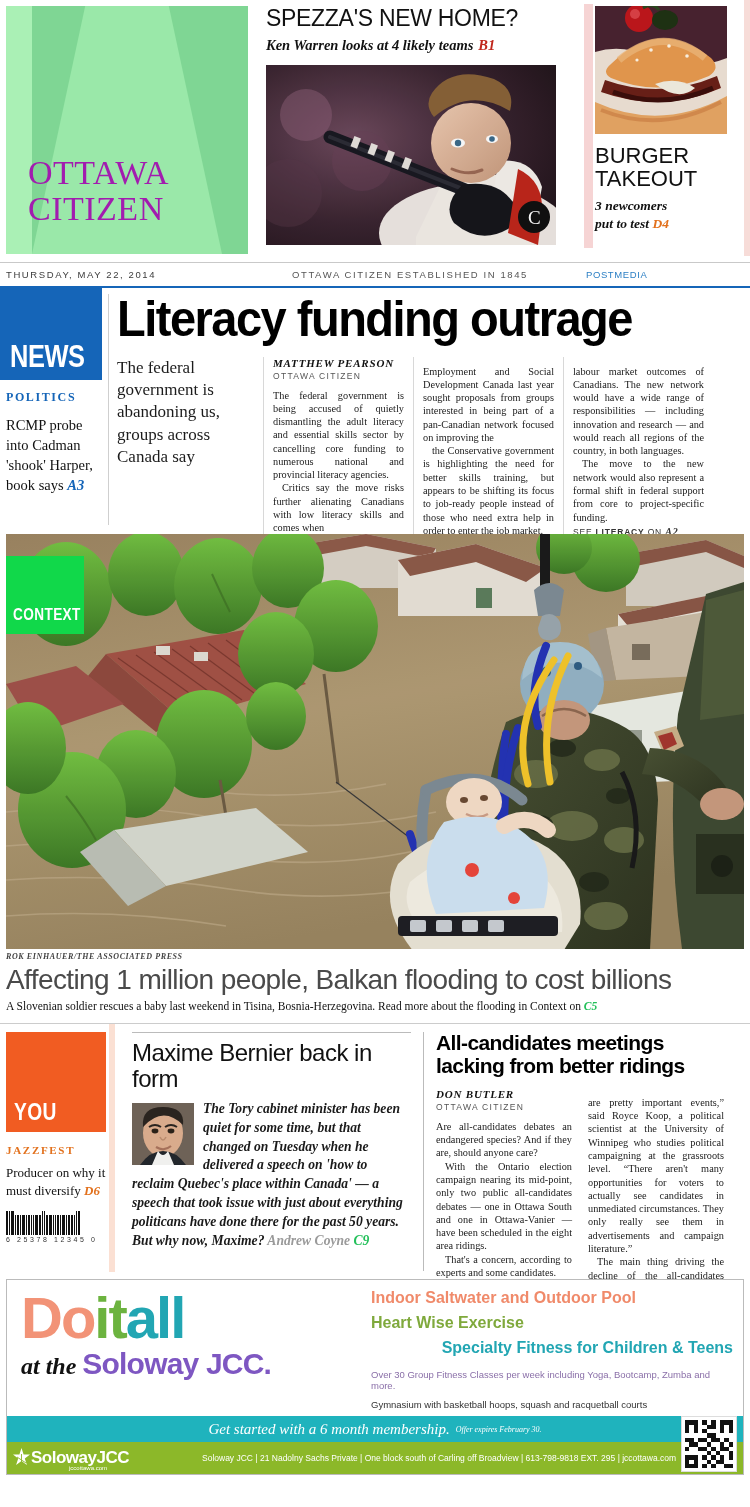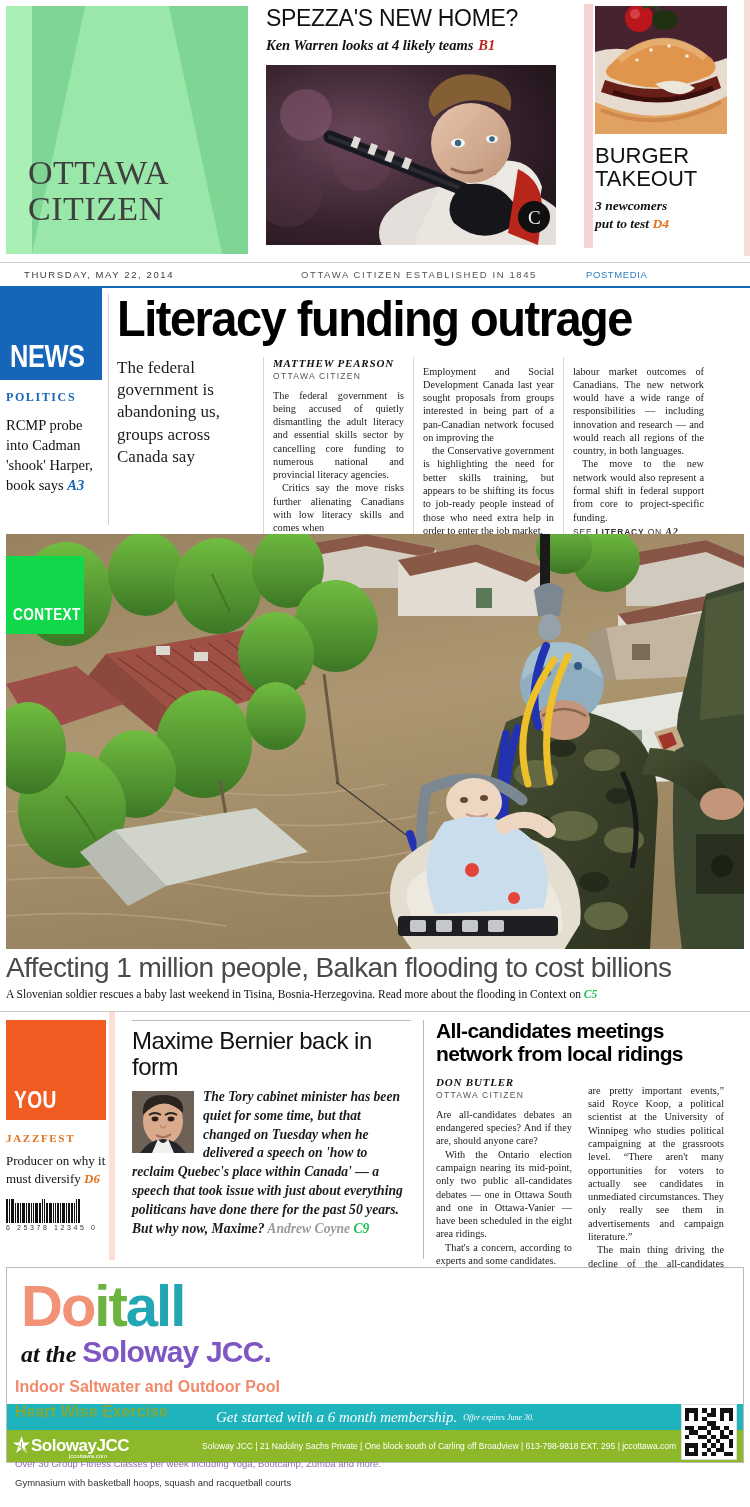--- a/index.html
+++ b/index.html
@@ -14,21 +14,21 @@
   
   .promo { position: relative; height: 262px; width: 750px; background: #fff; display: flex; }
 
   .logo-box { width: 242px; height: 248px; margin: 6px 0 0 6px; position: relative;
               background: #7fd694; overflow: hidden; }
   .logo-box .lt { position: absolute; left: 0; top: 0; width: 26px; height: 100%; background: #aaf0b5; }
   .logo-box .beam { position: absolute; left: 26px; top: 0; width: 190px; height: 100%;
                     background: #9ae8a9;
                     clip-path: polygon(28% 0%, 72% 0%, 100% 100%, 0% 100%); }
   .logo-box .wordmark { position: absolute; left: 22px; bottom: 26px; right: 8px;
-                        color: #404040; font-family: "Liberation Serif", serif;
+                        color: #a21caf; font-family: "Liberation Serif", serif;
                         font-size: 33px; line-height: 1.08; letter-spacing: 0.5px; margin-top: 26px; }
   .logo-box .wordmark span { display: block; }
   .logo-box .wordmark .l1 { font-size: 34px; }
   .logo-box .wordmark .l2 { font-size: 34px; }
 
   .promo-mid { width: 330px; padding: 6px 10px 0 18px; }
   .promo-mid .kicker { font-family: "Liberation Sans", sans-serif; font-weight: 400;
                        font-size: 23px; letter-spacing: -0.3px; color: #111; line-height: 1.05; }
   .promo-mid .sub { margin-top: 7px; font-family: "Liberation Serif", serif;
                     font-style: italic; font-weight: bold; font-size: 14.5px; color: #111; }
@@ -45,21 +45,21 @@
                          line-height: 1.04; color: #111; margin: 11px 0 0 2px; font-weight: 400; }
   .promo-right .bsub { font-family: "Liberation Serif", serif; font-style: italic; font-weight: bold;
                        font-size: 13.5px; line-height: 1.32; margin: 6px 0 0 2px; color: #111; }
   .promo-right .bsub .page-ref { color: #e2711d; }
   .promo-edge { position: absolute; right: 0; top: 0; width: 6px; height: 256px; background: #f7dcd8; }
 
   
   .dateline { height: 26px; border-top: 1px solid #c9c9c9; border-bottom: 2px solid #1565b8;
               display: flex; align-items: center; font-family: "Liberation Sans", sans-serif;
               font-size: 9.5px; letter-spacing: 1.6px; color: #3b3b3b; position: relative; }
-  .dateline .dl-left { padding-left: 6px; width: 250px; margin-left: 18px; }
+  .dateline .dl-left { padding-left: 6px; width: 250px; }
   .dateline .dl-center { flex: 1; text-align: center; color: #555; }
   .dateline .dl-right { width: 180px; text-align: left; color: #2b7fc4; font-weight: normal;
                         letter-spacing: 0.6px; font-size: 9.5px; padding-left: 16px; }
   .dl-underline { position: absolute; left: 0; bottom: -2px; width: 118px; height: 2px; background: #1565b8; }
 
   
   .lead { display: flex; height: 243px; }
   .lead-rail { width: 108px; position: relative; }
   .news-badge { width: 102px; height: 92px; background: #1565b8; position: relative; }
   .news-badge .txt { position: absolute; left: 10px; bottom: 5px; color: #fff;
@@ -143,21 +143,21 @@
 
   .col-right { width: 300px; padding-left: 12px; }
   .ac-head { font-family: "Liberation Sans", sans-serif; font-weight: bold; font-size: 21px;
              line-height: 1.06; color: #000; letter-spacing: -0.6px; }
   .ac-cols { display: flex; margin-top: 11px; }
   .ac-col { width: 144px; padding-right: 8px; }
   .ac-col + .ac-col { padding-right: 0; padding-left: 8px; }
 
   
   .ad { margin: 8px 6px 0 6px; border: 1px solid #bbb; height: 196px; position: relative; background: #fff; }
-  .ad-top { display: flex; height: 136px; flex-direction: column; }
+  .ad-top { display: flex; height: 136px; }
   .ad-left { width: 356px; padding: 10px 0 0 14px; position: relative; }
   .doitall { font-family: "Liberation Sans", sans-serif; font-weight: bold; font-size: 58px;
              line-height: 0.95; letter-spacing: -2px; }
   .doitall .w1 { color: #f29377; }
   .doitall .w2 { color: #6cb33f; }
   .doitall .w3 { color: #22a6b3; }
   .atthe { font-family: "Liberation Serif", serif; font-style: italic; font-weight: bold;
            font-size: 24px; color: #111; margin-top: 2px; }
   .atthe .sj { color: #7e57c2; font-family: "Liberation Sans", sans-serif; font-style: normal;
                font-weight: bold; font-size: 30px; letter-spacing: -0.8px; }
@@ -526,20 +526,21 @@
       <g fill="#c8ccd2">
         <rect x="404" y="386" width="16" height="12" rx="2"></rect>
         <rect x="430" y="386" width="16" height="12" rx="2"></rect>
         <rect x="456" y="386" width="16" height="12" rx="2"></rect>
         <rect x="482" y="386" width="16" height="12" rx="2"></rect>
       </g>
       <rect width="738" height="415" fill="#000" opacity="0.02"></rect>
     </svg>
   </div>
 
+  <div class="photo-credit">ROK EINHAUER/THE ASSOCIATED PRESS</div>
   <div class="ctx-head">Affecting 1 million people, Balkan flooding to cost billions</div>
   <div class="ctx-cap">
     <span>A Slovenian soldier rescues a baby last weekend in Tisina, Bosnia-Herzegovina. Read more about the flooding in Context on</span>
     <span class="page-ref">C5</span>
   </div>
 
   <div class="bottom">
 
     <div class="you-rail">
       <div class="you-badge">
@@ -607,21 +608,21 @@
         <span class="author">Andrew Coyne</span>
         <span class="page-ref">C9</span>
       </div>
     </div>
 
     <div class="col-div"></div>
 
     <div class="col-right">
       <div class="ac-head">
         <div>All-candidates meetings</div>
-        <div>network from local ridings</div>
+        <div>lacking from better ridings</div>
       </div>
       <div class="ac-cols">
         <div class="ac-col">
           <div class="byline">DON BUTLER</div>
           <div class="byline-org">OTTAWA CITIZEN</div>
           <div class="bodytext">
             <p>Are all-candidates debates an endangered species? And if they are, should anyone care?</p>
             <p>With the Ontario election campaign nearing its mid-point, only two public all-candidates debates — one in Ottawa South and one in Ottawa-Vanier — have been scheduled in the eight area ridings.</p>
             <p>That's a concern, according to experts and some candidates.</p>
             <p>“These all-candidates forums</p>
@@ -657,21 +658,21 @@
       <div class="ad-right">
         <div class="ad-l1">Indoor Saltwater and Outdoor Pool</div>
         <div class="ad-l2">Heart Wise Exercise</div>
         <div class="ad-l3">Specialty Fitness for Children &amp; Teens</div>
         <div class="ad-l4">Over 30 Group Fitness Classes per week including Yoga, Bootcamp, Zumba and more.</div>
         <div class="ad-l5">Gymnasium with basketball hoops, squash and racquetball courts</div>
       </div>
     </div>
     <div class="ad-teal">
       <span class="t1">Get started with a 6 month membership.</span>
-      <span class="t2">Offer expires June 30.</span>
+      <span class="t2">Offer expires February 30.</span>
     </div>
     <div class="ad-green">
       <span class="star">
         <svg width="17" height="19" viewBox="0 0 17 19">
           <polygon points="8.5,0 10.6,6.4 17,6.4 11.8,10.4 13.9,17 8.5,12.9 3.1,17 5.2,10.4 0,6.4 6.4,6.4" fill="#fff"></polygon>
           <g stroke="#8cb829" stroke-width="0.9">
               <path d="M8.5 6 L8.5 18"></path>
               <path d="M4 9 L13 15"></path>
             </g>
         </svg>

